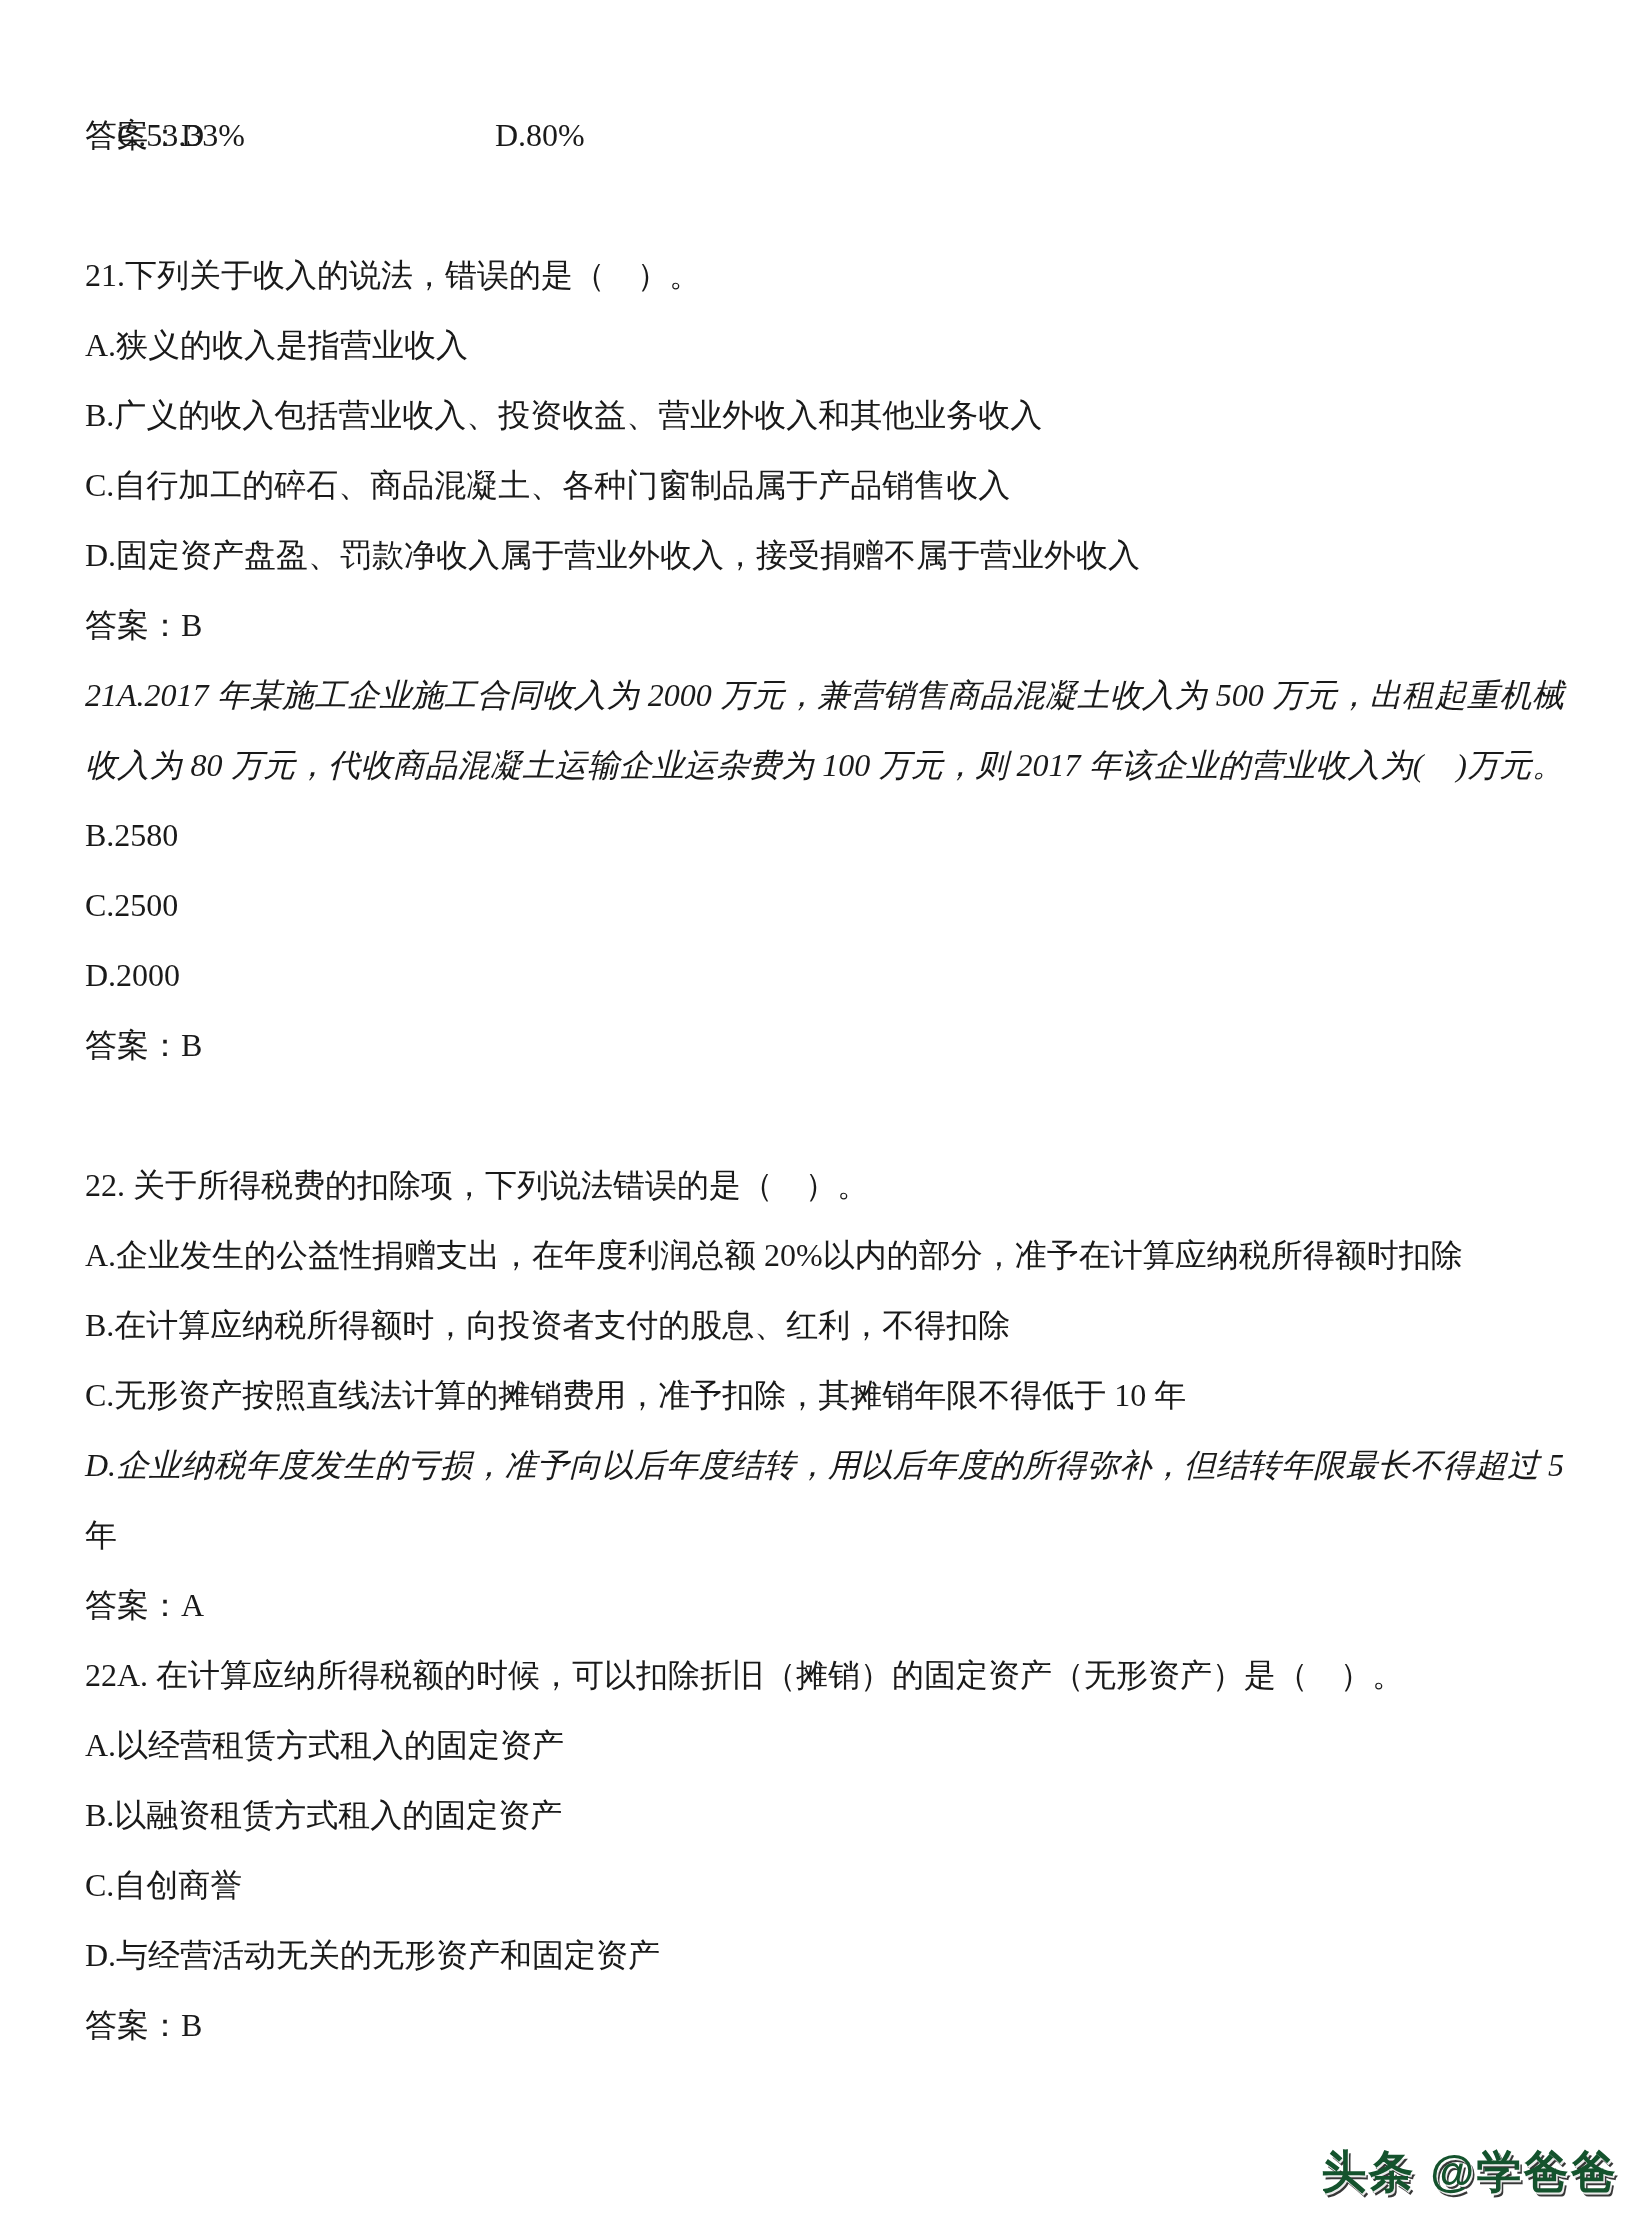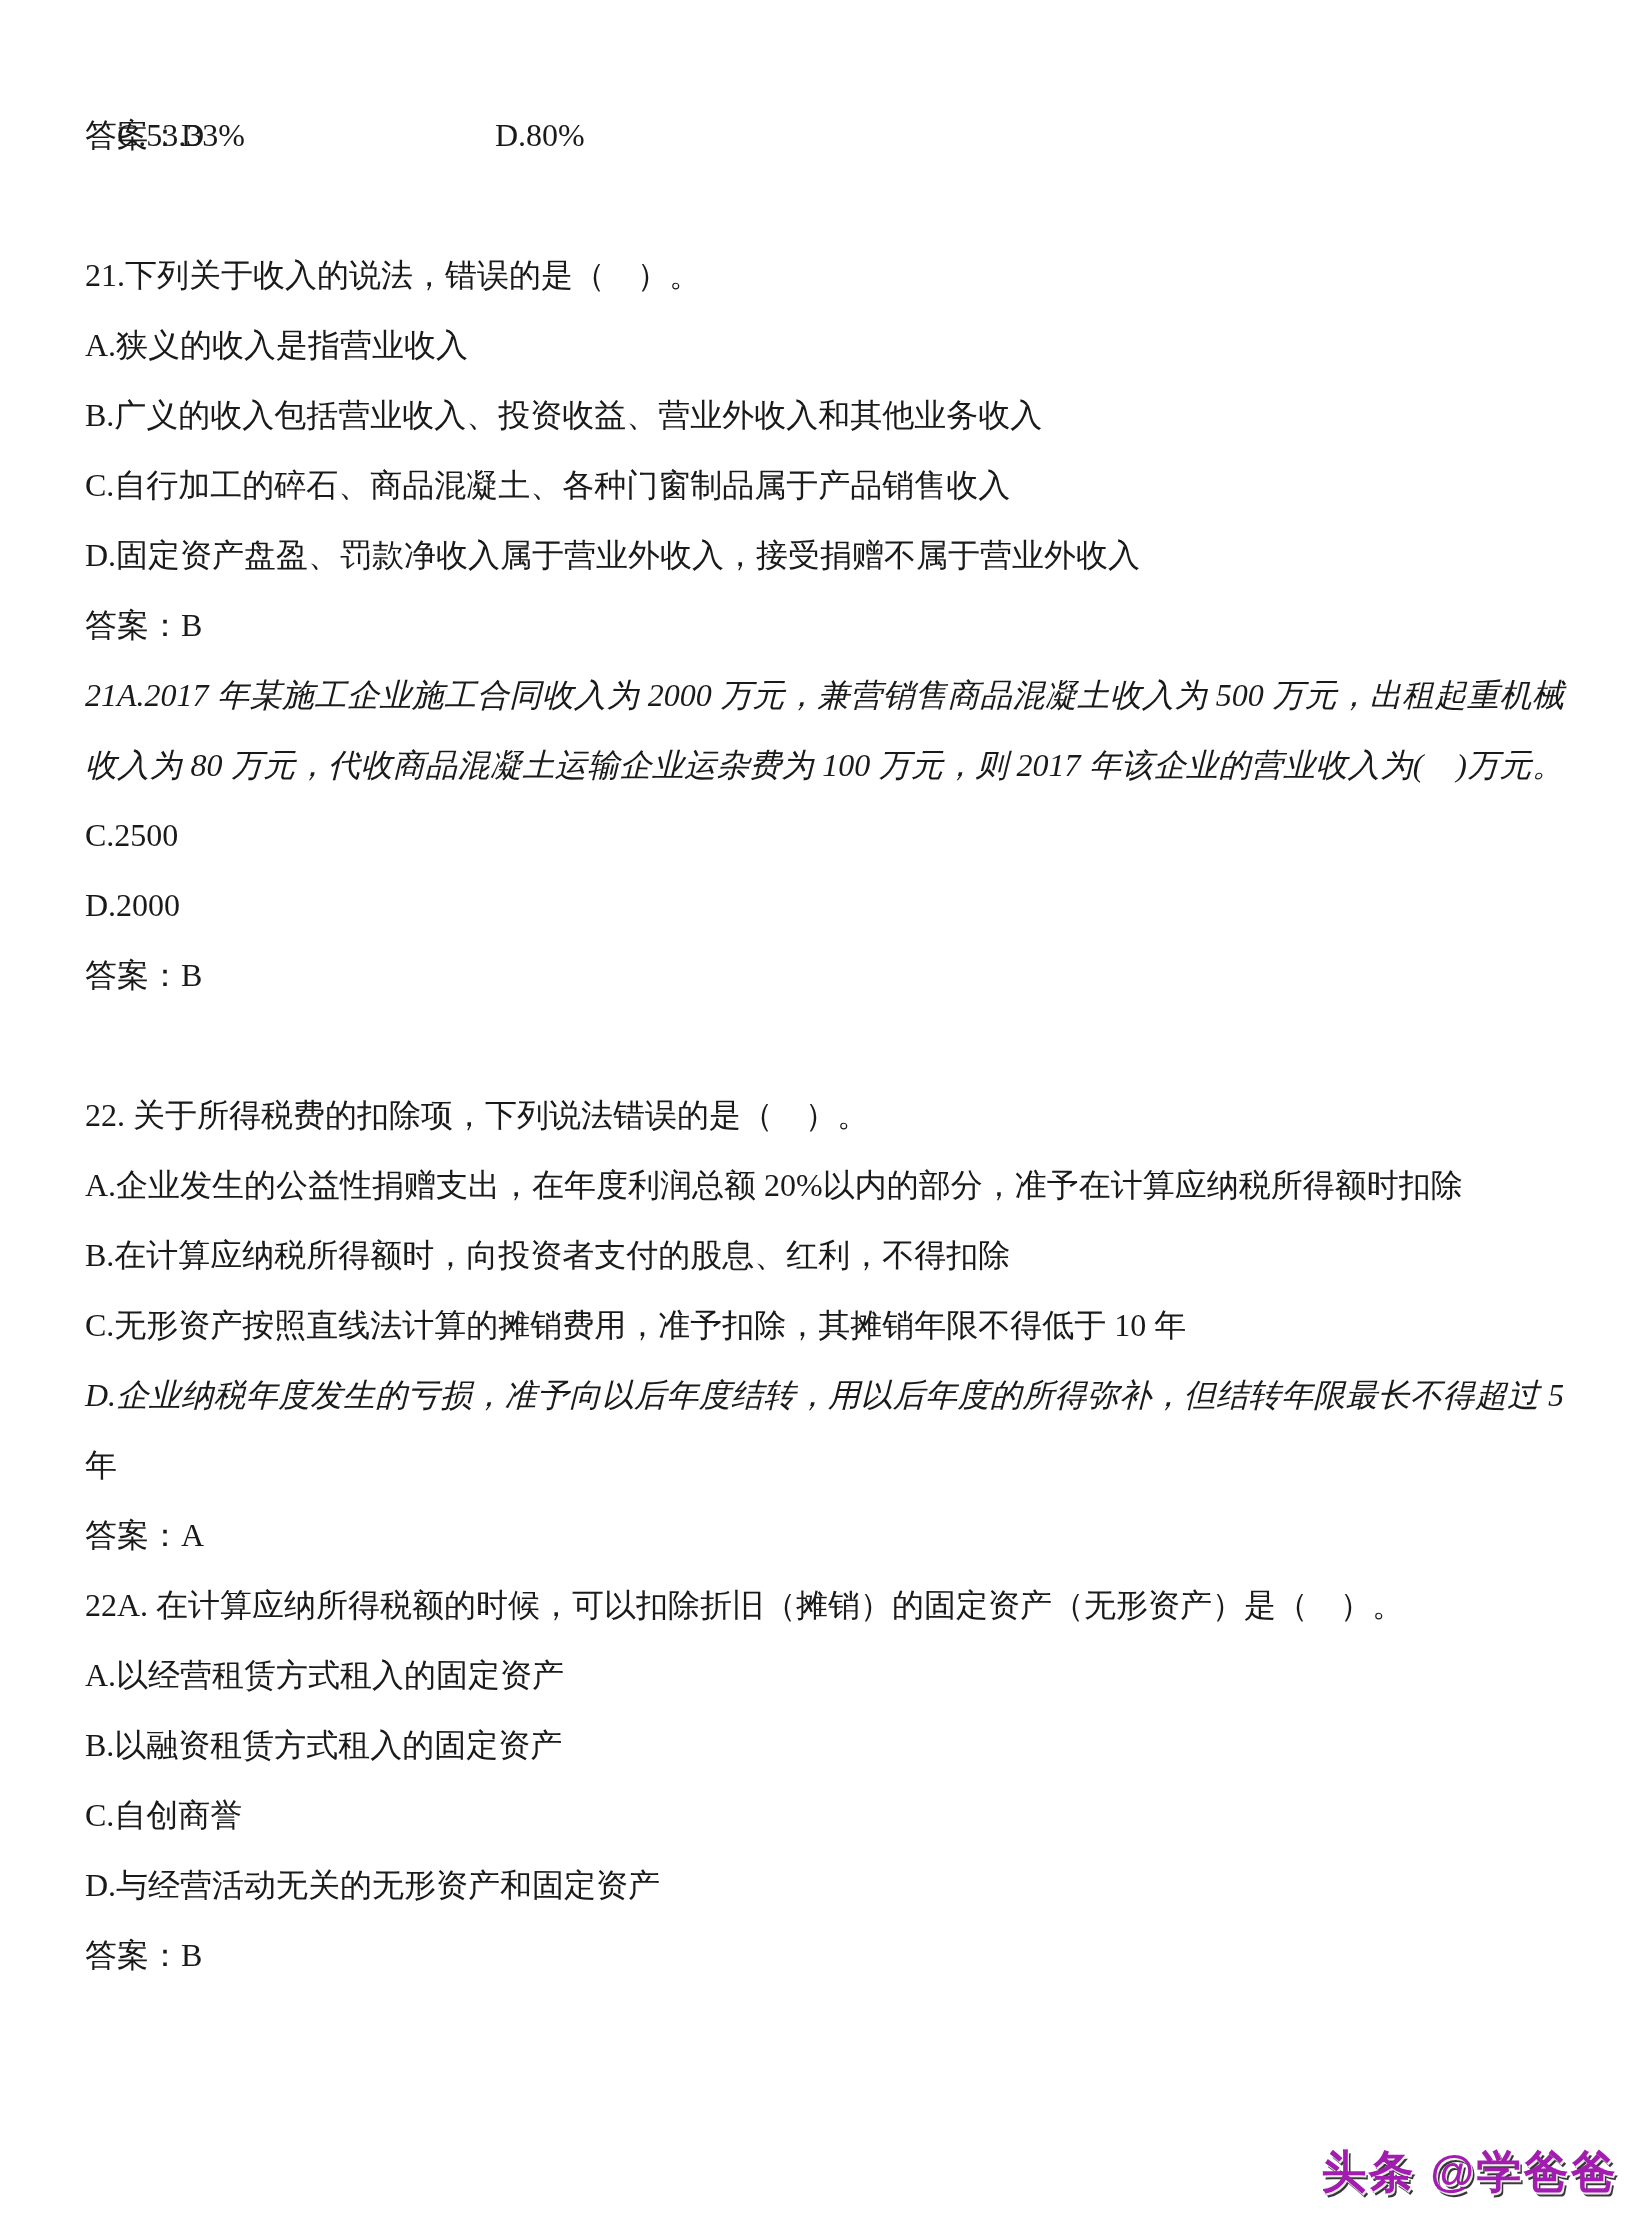--- a/index.html
+++ b/index.html
@@ -36,21 +36,21 @@
   }
   .blank { }
   .watermark {
     position: absolute;
     right: 33px;
     bottom: 14.5px;
     font-family: "Liberation Sans", sans-serif;
     font-weight: 900;
     font-size: 45px;
     letter-spacing: 2.2px;
-    color: #a21caf;
+    color: #14532d;
     text-shadow: 1.4px 2.2px 0 rgba(255,255,255,0.9), 2.9px 3.6px 0 rgba(20,20,20,0.85);
     margin-top: 28px;
   }
 </style>
 </head>
 <body>
 
 <div class="page">
 
   <div class="ln">
@@ -62,20 +62,21 @@
 
   <div class="ln">21.下列关于收入的说法，错误的是（　）。</div>
   <div class="ln">A.狭义的收入是指营业收入</div>
   <div class="ln">B.广义的收入包括营业收入、投资收益、营业外收入和其他业务收入</div>
   <div class="ln">C.自行加工的碎石、商品混凝土、各种门窗制品属于产品销售收入</div>
   <div class="ln">D.固定资产盘盈、罚款净收入属于营业外收入，接受捐赠不属于营业外收入</div>
   <div class="ln">答案：B</div>
 
   <div class="ln just">21A.2017 年某施工企业施工合同收入为 2000 万元，兼营销售商品混凝土收入为 500 万元，出租起重机械</div>
   <div class="ln just">收入为 80 万元，代收商品混凝土运输企业运杂费为 100 万元，则 2017 年该企业的营业收入为(　)万元。</div>
+  <div class="ln">B.2580</div>
   <div class="ln">C.2500</div>
   <div class="ln">D.2000</div>
   <div class="ln">答案：B</div>
 
   <div class="ln blank"></div>
 
   <div class="ln">22. 关于所得税费的扣除项，下列说法错误的是（　）。</div>
   <div class="ln">A.企业发生的公益性捐赠支出，在年度利润总额 20%以内的部分，准予在计算应纳税所得额时扣除</div>
   <div class="ln">B.在计算应纳税所得额时，向投资者支付的股息、红利，不得扣除</div>
   <div class="ln">C.无形资产按照直线法计算的摊销费用，准予扣除，其摊销年限不得低于 10 年</div>

